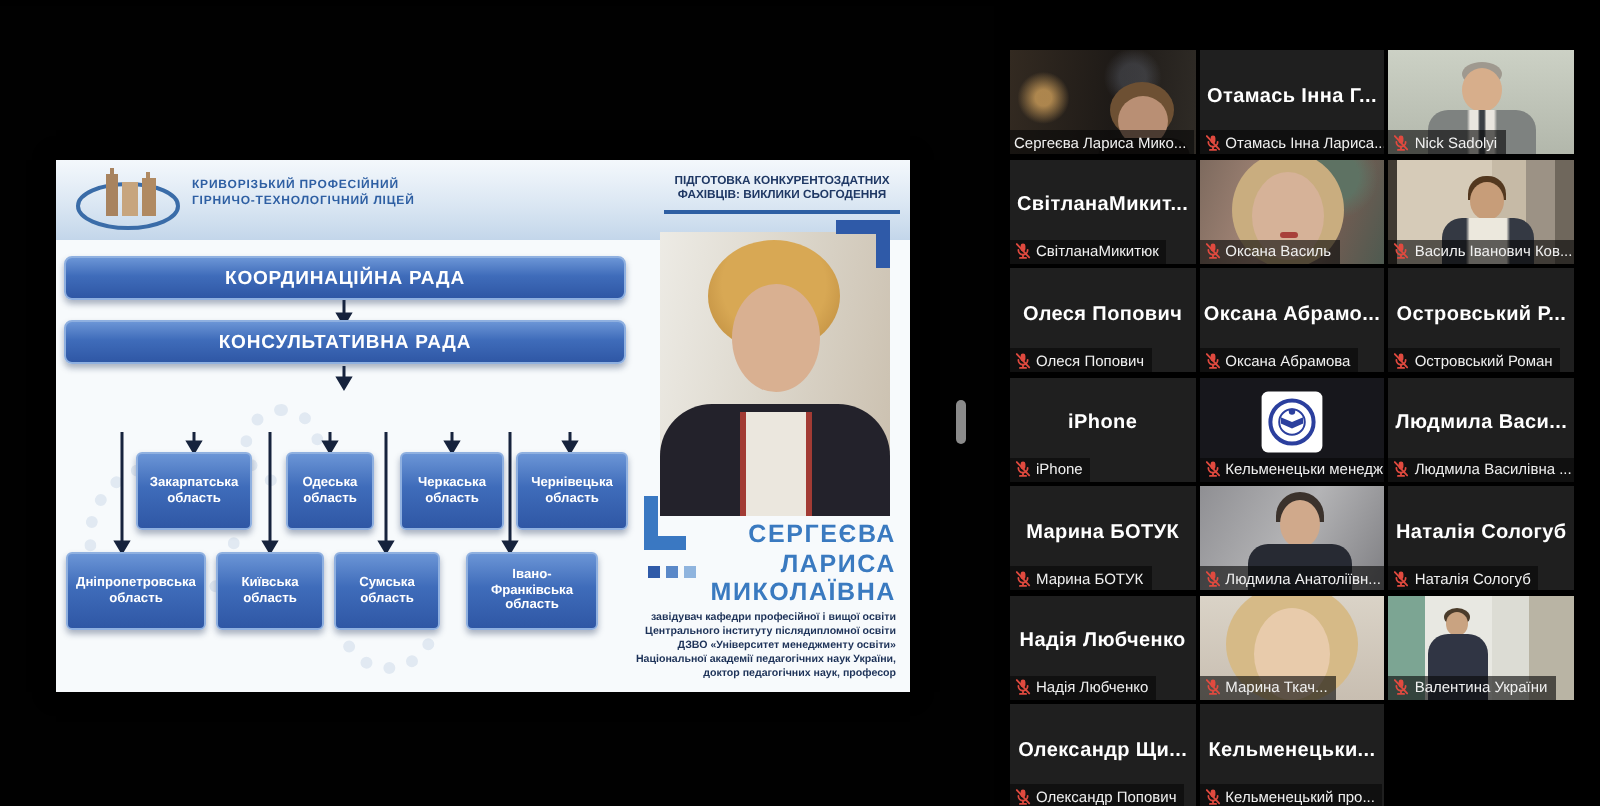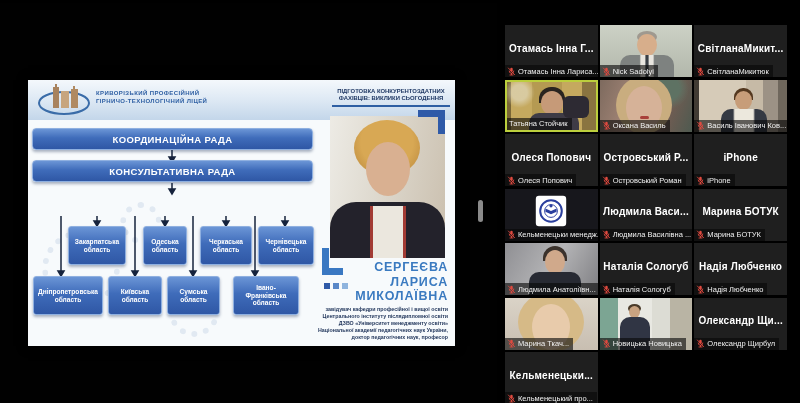--- a/index.html
+++ b/index.html
@@ -217,20 +217,32 @@
         <div>Національної академії педагогічних наук України,</div>
         <div>доктор педагогічних наук, професор</div>
       </div>
     </div>
 
     <div class="scroll-handle"></div>
   </div>
 
   <div class="grid">
       <div class="tile">
+        <div class="vid v1">
+          <div class="vbg"></div>
+          <div class="vhair"></div>
+          <div class="vhead"></div>
+          <div class="vtorso"></div>
+          <div class="vextra"></div>
+        </div>
+        <div class="plabel">
+          <span>Сергеєва Лариса Мико...</span>
+        </div>
+      </div>
+      <div class="tile">
         <div class="cname">Отамась Інна Г...</div>
         <div class="plabel">
           <svg class="mic" viewBox="0 0 14 14">
             <rect x="5.1" y="1.2" width="3.8" height="6.2" rx="1.9" fill="#e04a3f"></rect>
             <g stroke="#e04a3f" stroke-width="1.4" fill="none" stroke-linecap="round">
               <path d="M3.4 6.2a3.6 3.6 0 0 0 7.2 0"></path>
               <path d="M7 9.8v2"></path>
               <path d="M4.6 12.4h4.8"></path>
               <path d="M2.2 1.6l9.6 10.4"></path>
             </g>
@@ -267,32 +279,20 @@
             <g stroke="#e04a3f" stroke-width="1.4" fill="none" stroke-linecap="round">
               <path d="M3.4 6.2a3.6 3.6 0 0 0 7.2 0"></path>
               <path d="M7 9.8v2"></path>
               <path d="M4.6 12.4h4.8"></path>
               <path d="M2.2 1.6l9.6 10.4"></path>
             </g>
           </svg>
           <span>СвітланаМикитюк</span>
         </div>
       </div>
-      <div class="tile active">
-        <div class="vid v3">
-          <div class="vbg"></div>
-          <div class="vhair"></div>
-          <div class="vhead"></div>
-          <div class="vtorso"></div>
-          <div class="vextra"></div>
-        </div>
-        <div class="plabel">
-          <span>Татьяна Стойчик</span>
-        </div>
-      </div>
       <div class="tile">
         <div class="vid v4">
           <div class="vbg"></div>
           <div class="vhair"></div>
           <div class="vhead"></div>
           <div class="vtorso"></div>
           <div class="vextra"></div>
         </div>
         <div class="plabel">
           <svg class="mic" viewBox="0 0 14 14">
@@ -334,20 +334,35 @@
           <svg class="mic" viewBox="0 0 14 14">
             <rect x="5.1" y="1.2" width="3.8" height="6.2" rx="1.9" fill="#e04a3f"></rect>
             <g stroke="#e04a3f" stroke-width="1.4" fill="none" stroke-linecap="round">
               <path d="M3.4 6.2a3.6 3.6 0 0 0 7.2 0"></path>
               <path d="M7 9.8v2"></path>
               <path d="M4.6 12.4h4.8"></path>
               <path d="M2.2 1.6l9.6 10.4"></path>
             </g>
           </svg>
           <span>Олеся Попович</span>
+        </div>
+      </div>
+      <div class="tile">
+        <div class="cname">Оксана Абрамо...</div>
+        <div class="plabel">
+          <svg class="mic" viewBox="0 0 14 14">
+            <rect x="5.1" y="1.2" width="3.8" height="6.2" rx="1.9" fill="#e04a3f"></rect>
+            <g stroke="#e04a3f" stroke-width="1.4" fill="none" stroke-linecap="round">
+              <path d="M3.4 6.2a3.6 3.6 0 0 0 7.2 0"></path>
+              <path d="M7 9.8v2"></path>
+              <path d="M4.6 12.4h4.8"></path>
+              <path d="M2.2 1.6l9.6 10.4"></path>
+            </g>
+          </svg>
+          <span>Оксана Абрамова</span>
         </div>
       </div>
       <div class="tile">
         <div class="cname">Островський Р...</div>
         <div class="plabel">
           <svg class="mic" viewBox="0 0 14 14">
             <rect x="5.1" y="1.2" width="3.8" height="6.2" rx="1.9" fill="#e04a3f"></rect>
             <g stroke="#e04a3f" stroke-width="1.4" fill="none" stroke-linecap="round">
               <path d="M3.4 6.2a3.6 3.6 0 0 0 7.2 0"></path>
               <path d="M7 9.8v2"></path>
@@ -509,36 +524,36 @@
         <div class="plabel">
           <svg class="mic" viewBox="0 0 14 14">
             <rect x="5.1" y="1.2" width="3.8" height="6.2" rx="1.9" fill="#e04a3f"></rect>
             <g stroke="#e04a3f" stroke-width="1.4" fill="none" stroke-linecap="round">
               <path d="M3.4 6.2a3.6 3.6 0 0 0 7.2 0"></path>
               <path d="M7 9.8v2"></path>
               <path d="M4.6 12.4h4.8"></path>
               <path d="M2.2 1.6l9.6 10.4"></path>
             </g>
           </svg>
-          <span>Новицька Новицька</span>
+          <span>Валентина України</span>
         </div>
       </div>
       <div class="tile">
         <div class="cname">Олександр Щи...</div>
         <div class="plabel">
           <svg class="mic" viewBox="0 0 14 14">
             <rect x="5.1" y="1.2" width="3.8" height="6.2" rx="1.9" fill="#e04a3f"></rect>
             <g stroke="#e04a3f" stroke-width="1.4" fill="none" stroke-linecap="round">
               <path d="M3.4 6.2a3.6 3.6 0 0 0 7.2 0"></path>
               <path d="M7 9.8v2"></path>
               <path d="M4.6 12.4h4.8"></path>
               <path d="M2.2 1.6l9.6 10.4"></path>
             </g>
           </svg>
-          <span>Олександр Щирбул</span>
+          <span>Олександр Попович</span>
         </div>
       </div>
       <div class="tile">
         <div class="cname">Кельменецьки...</div>
         <div class="plabel">
           <svg class="mic" viewBox="0 0 14 14">
             <rect x="5.1" y="1.2" width="3.8" height="6.2" rx="1.9" fill="#e04a3f"></rect>
             <g stroke="#e04a3f" stroke-width="1.4" fill="none" stroke-linecap="round">
               <path d="M3.4 6.2a3.6 3.6 0 0 0 7.2 0"></path>
               <path d="M7 9.8v2"></path>

